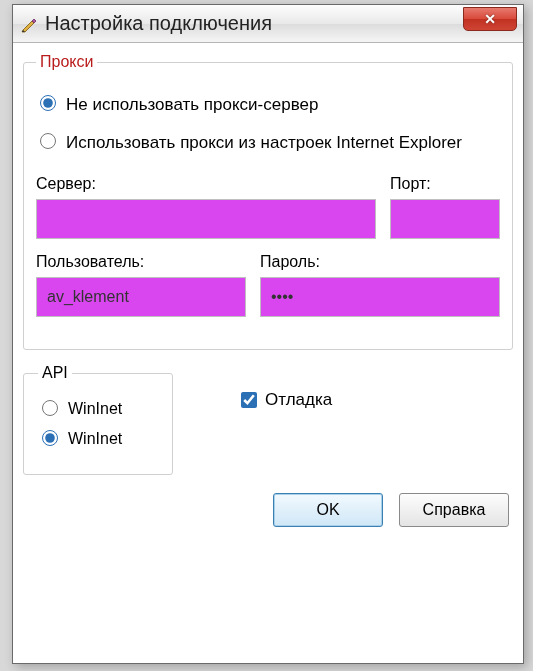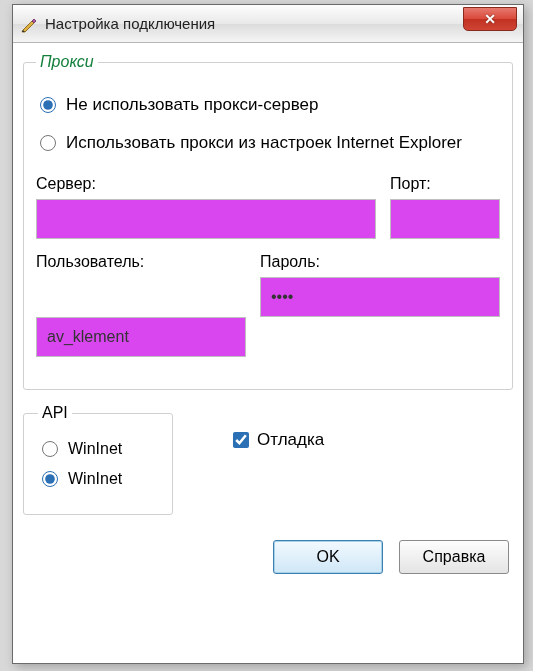--- a/index.html
+++ b/index.html
@@ -35,21 +35,21 @@
   }
   .titlebar .icon {
     width: 20px;
     height: 20px;
     margin-right: 6px;
     display: flex;
     align-items: center;
     justify-content: center;
   }
   .titlebar .title {
-    font-size: 15px;
+    font-size: 20px;
     color: #222;
   }
   .close-btn {
     position: absolute;
     right: 6px;
     top: 2px;
     width: 54px;
     height: 24px;
     background: linear-gradient(to bottom, #e67a6f 0%, #d9493a 49%, #c13122 50%, #cf4434 100%);
     border: 1px solid #8a2a1f;
@@ -67,27 +67,25 @@
     padding: 10px 10px 10px 10px;
   }
   fieldset.groupbox {
     border: 1px solid #d0d0d0;
     border-radius: 3px;
     margin: 0 0 14px 0;
     padding: 14px 12px 18px 12px;
   }
   fieldset.groupbox legend {
     font-size: 16px;
-    color: #15803d;
+    color: #b91c1c;
     padding: 0 4px;
-    font-style: italic;
   }
   .radio-row {
     display: flex;
-    align-items: center;
     margin: 10px 0 18px 0;
     font-size: 17px;
     color: #000;
   }
   .radio-row input[type="radio"] {
     width: 16px;
     height: 16px;
     margin: 0 10px 0 4px;
     accent-color: #2b6fb5;
     cursor: pointer;
@@ -112,26 +110,26 @@
   .text-input {
     height: 40px;
     border: 1px solid #bfbfbf;
     background: #d946ef;
     font-size: 16px;
     padding: 0 10px;
     color: #333;
   }
   .server-col { flex: 1; }
   .port-col { width: 110px; }
-  .user-col { width: 210px; gap: 40px; }
+  .user-col { width: 210px; }
   .pass-col { flex: 1; }
   .lower-row {
     display: flex;
     align-items: flex-start;
-    gap: 20px;
+    gap: 28px;
   }
   fieldset.api-box {
     border: 1px solid #d0d0d0;
     border-radius: 3px;
     padding: 10px 14px 14px 14px;
     width: 150px;
     margin: 0;
   }
   fieldset.api-box legend {
     font-size: 16px;
@@ -152,21 +150,21 @@
     width: 16px;
     height: 16px;
     margin: 0 8px 0 0;
     accent-color: #2b6fb5;
     cursor: pointer;
   }
   .button-row {
     display: flex;
     justify-content: flex-end;
     gap: 16px;
-    margin-top: 25px;
+    margin-top: 18px;
     padding-right: 4px;
   }
   .btn {
     min-width: 110px;
     height: 34px;
     border: 1px solid #8a8a8a;
     background: linear-gradient(to bottom, #fdfdfd, #e4e4e4);
     border-radius: 3px;
     font-size: 16px;
     color: #000;

